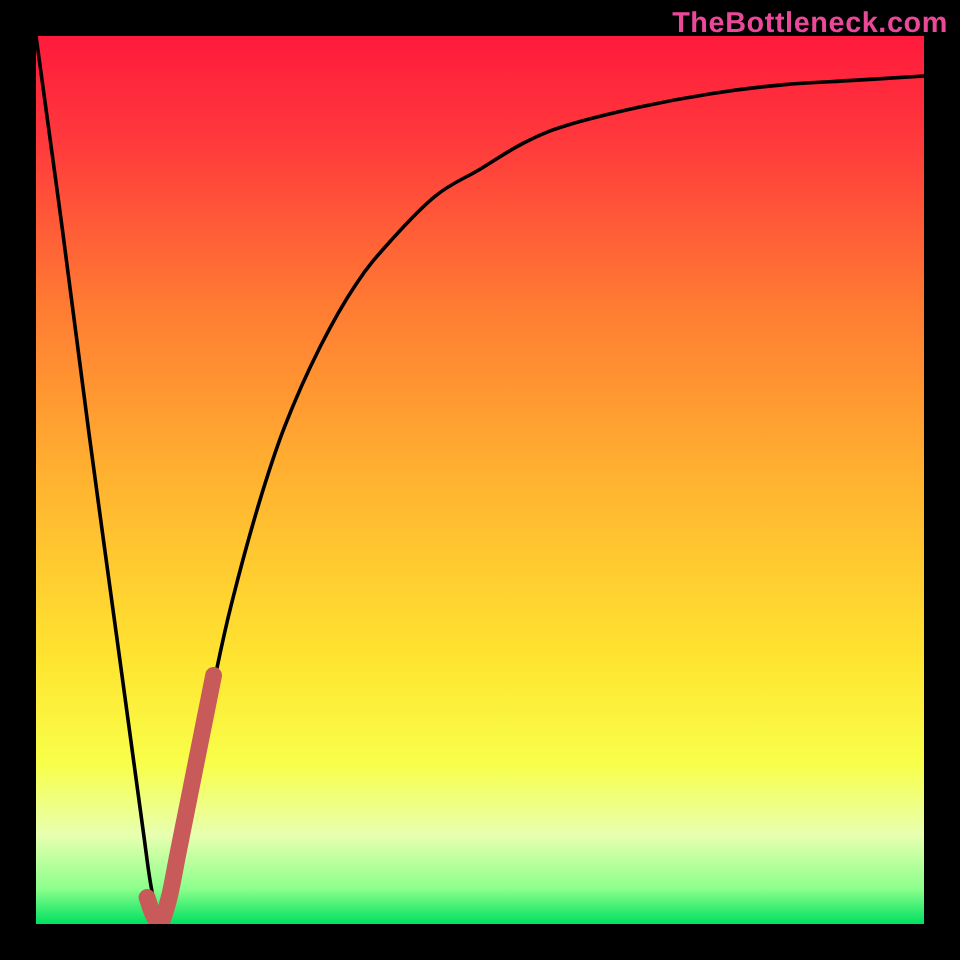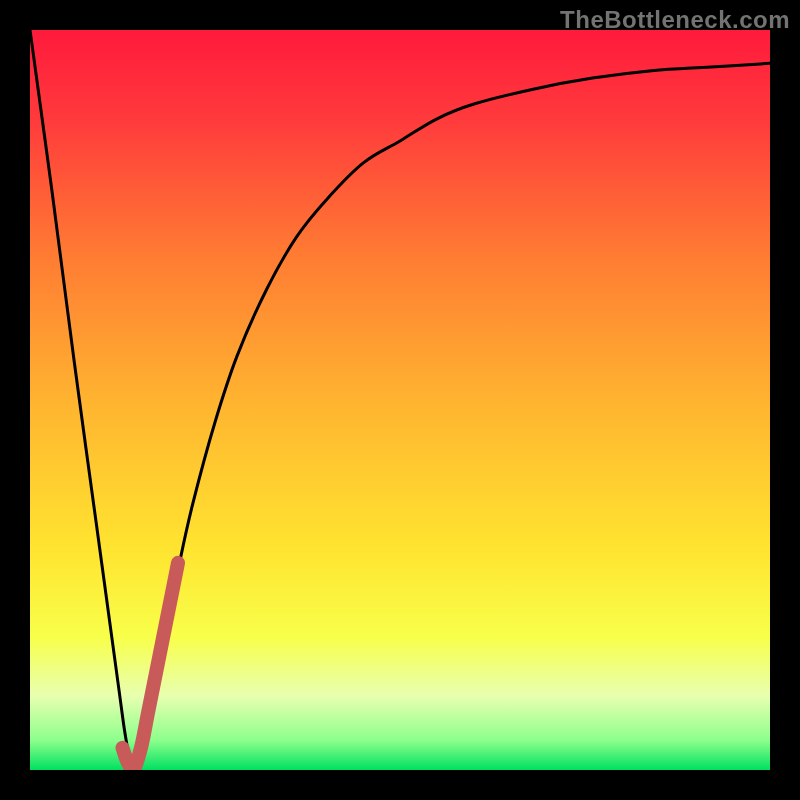--- a/index.html
+++ b/index.html
@@ -26,21 +26,21 @@
     height: 740px;
     overflow: hidden;
   }
   .watermark {
     position: absolute;
     top: 6px;
     right: 10px;
     font-family: Arial, Helvetica, sans-serif;
     font-size: 24px;
     font-weight: 600;
-    color: #737373;
+    color: #ec4899;
     letter-spacing: 0.5px;
     user-select: none;
   }
   svg {
     display: block;
   }
 </style>
 </head>
 <body>
 

